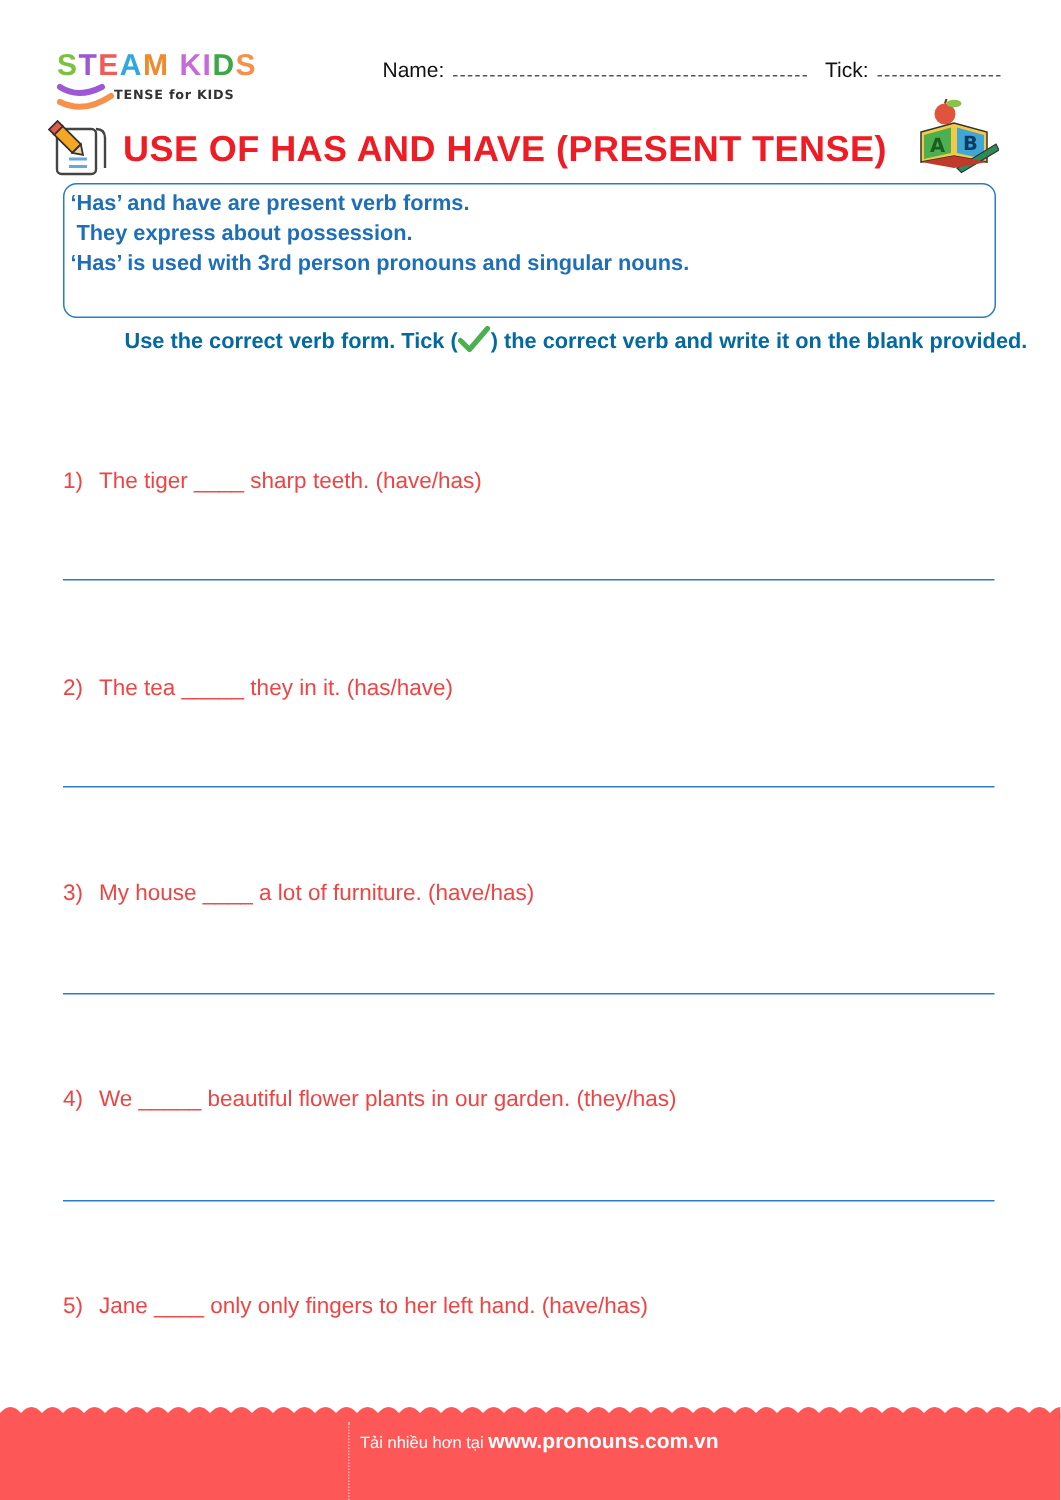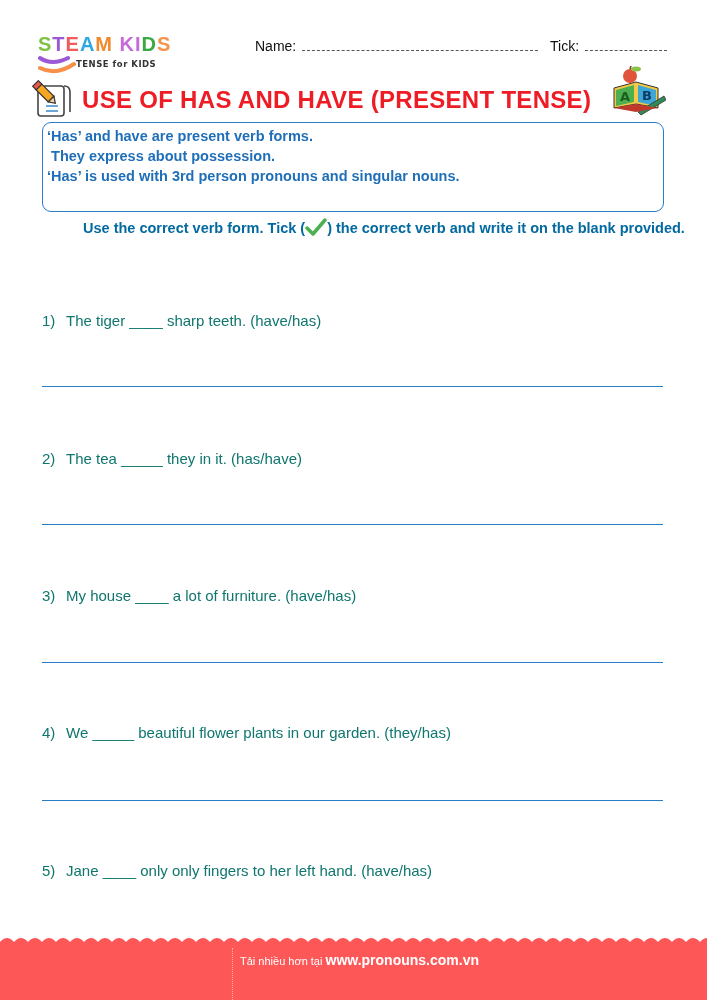--- a/index.html
+++ b/index.html
@@ -16,21 +16,21 @@
 
   .title-row { position: absolute; left: 30px; top: 78px; width: 640px; height: 44px; }
   .title-text { position: absolute; left: 52px; top: 8px; font-family: "Liberation Sans", sans-serif; font-weight: bold; font-size: 24px; color: #ee1c25; letter-spacing: 0.3px; white-space: nowrap; }
 
   .rule-box { position: absolute; left: 42px; top: 122px; width: 622px; height: 90px; border: 1.2px solid #2a7cc7; border-radius: 9px; padding: 3px 0 0 4px; }
   .rule-line { font-family: "Liberation Sans", sans-serif; font-weight: bold; font-size: 14.5px; color: #1f6fb8; line-height: 20px; white-space: nowrap; }
 
   .instructions { position: absolute; left: 43px; top: 217px; width: 625px; font-family: "Liberation Sans", sans-serif; font-weight: bold; font-size: 14.5px; color: #0369a1; line-height: 22px; margin-left: 40px; }
   .tick { display: inline-block; width: 22px; height: 18px; vertical-align: -3px; }
 
-  .question { position: absolute; left: 42px; font-family: "Liberation Sans", sans-serif; font-size: 15px; color: #0f766e; white-space: nowrap; }
+  .question { position: absolute; left: 42px; font-family: "Liberation Sans", sans-serif; font-size: 15px; color: #ef4444; white-space: nowrap; }
   .q-num { display: inline-block; width: 24px; }
   .answer-line { position: absolute; left: 42px; width: 621px; height: 0; border-top: 1.6px solid #2a7cc7; }
 
   .footer { position: absolute; left: 0; top: 942px; width: 707px; height: 58px; background: #fe5757; }
   .scallops { position: absolute; left: 0; top: 934px; width: 707px; height: 12px; }
   .footer-divider { position: absolute; left: 232px; top: 948px; height: 52px; border-left: 1px dotted #ffb0b0; }
   .footer-line1 { position: absolute; left: 240px; top: 952px; color: #fff; font-size: 11px; font-family: "Liberation Sans", sans-serif; white-space: nowrap; }
   .footer-line1 b { font-size: 14px; font-weight: bold; }
   .footer-line2 { position: absolute; left: 281px; top: 1029px; color: #0f766e; font-size: 11px; font-style: italic; font-family: "Liberation Sans", sans-serif; white-space: nowrap; }
 </style>

